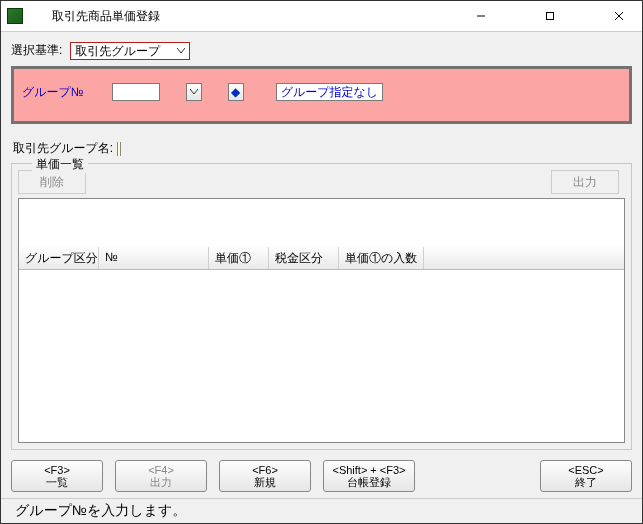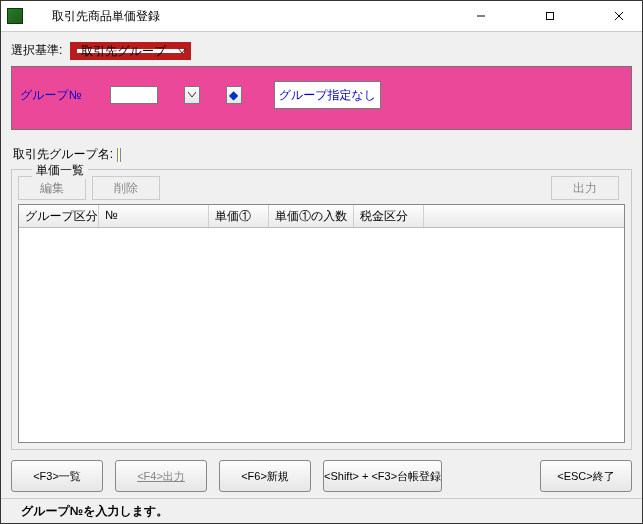--- a/index.html
+++ b/index.html
@@ -82,21 +82,21 @@
     align-items: flex-start;
     padding: 6px 6px 4px 6px;
   }
   .row-criteria .lbl {
     margin-right: 8px;
   }
   .select-wrap {
     position: relative;
   }
   .select-field {
-    border: 7px solid #b91c1c;
+    border: 1px solid #b91c1c;
     background: #fff;
     height: 18px;
     min-width: 120px;
     padding: 0 18px 0 4px;
     display: flex;
     align-items: center;
     box-sizing: border-box;
   }
   .select-arrow {
     position: absolute;
@@ -106,22 +106,22 @@
     height: 14px;
     display: flex;
     align-items: center;
     justify-content: center;
     color: #333;
   }
 
   
   .blue-box {
     margin: 2px 6px 6px 6px;
-    border: 1px solid #737373;
-    background: #ec4899;
+    border: 3px solid #737373;
+    background: #fca5a5;
     padding: 14px 8px 20px 8px;
     display: flex;
     align-items: center;
     gap: 24px;
   }
   .blue-box .lbl {
     color: #0000d0;
     margin-right: 4px;
   }
   .group-input {
@@ -146,21 +146,21 @@
     margin-right: 2px;
     color: #000;
   }
   .mini-btn.diamond { color: #0030c0; font-size: 12px; }
   .small-info {
     margin-left: 6px;
     border: 1px solid #7a7a7a;
     background: #fff;
     color: #0000d0;
     padding: 1px 4px;
-    height: 28px;
+    height: 18px;
     box-sizing: border-box;
     display: flex;
     align-items: center;
   }
 
   
   .row-groupname {
     padding: 4px 8px;
     display: flex;
     align-items: center;
@@ -226,20 +226,21 @@
     background: #fff;
     display: flex;
     flex-direction: column;
     overflow: hidden;
   }
   .grid-header {
     display: flex;
     background: linear-gradient(#fdfdfd, #eaeaea);
     border-bottom: 1px solid #bbb;
     height: 22px;
+    margin-top: 48px;
   }
   .gh {
     border-right: 1px solid #d0d0d0;
     padding: 3px 6px;
     box-sizing: border-box;
     font-size: 12px;
     white-space: nowrap;
   }
   .gh.c1 { width: 80px; }
   .gh.c2 { width: 110px; }
@@ -260,39 +261,39 @@
     gap: 12px;
   }
   .fkey-btn {
     flex: 0 0 auto;
     min-width: 92px;
     height: 32px;
     border: 1px solid #888;
     border-radius: 3px;
     background: linear-gradient(#fdfdfd, #e6e6e6);
     display: flex;
+    flex-direction: column;
     align-items: center;
     justify-content: center;
     line-height: 1.1;
     font-size: 11px;
     box-sizing: border-box;
   }
-  .fkey-btn.disabled { color: #888; text-decoration: underline; }
+  .fkey-btn.disabled { color: #888; }
   .fkey-spacer { flex: 1; }
 
   
   .statusbar {
     height: 20px;
     border-top: 1px solid #ccc;
     background: #f0f0f0;
-    padding: 2px 20px;
-    font-size: 12px;
-    display: flex;
-    align-items: center;
-    font-weight: bold;
+    padding: 2px 14px;
+    font-size: 14px;
+    display: flex;
+    align-items: center;
   }
 </style>
 </head>
 <body>
 
 <div class="window">
 
   <div class="titlebar">
     <div class="app-icon"></div>
     <div class="title">取引先商品単価登録</div>
@@ -344,33 +345,32 @@
 
     <div class="row-groupname">
       <span class="lbl">取引先グループ名:</span>
       <span class="cursor-box"></span>
     </div>
 
     <div class="groupbox">
       <div class="gb-title">単価一覧</div>
 
       <div class="toolbar">
-        <div class="btn disabled">編集</div>
         <div class="btn disabled">削除</div>
         <div class="spacer"></div>
         <div class="btn disabled">出力</div>
       </div>
 
       <div class="grid-wrap">
         <div class="grid-header">
           <div class="gh c1">グループ区分</div>
           <div class="gh c2">№</div>
           <div class="gh c4">単価①</div>
+          <div class="gh c6">税金区分</div>
           <div class="gh c5">単価①の入数</div>
-          <div class="gh c6">税金区分</div>
           <div class="gh c7"></div>
         </div>
         <div class="grid-body"></div>
       </div>
     </div>
 
     <div class="fkey-row">
       <div class="fkey-btn">
         <span>&lt;F3&gt;</span>
         <span>一覧</span>

